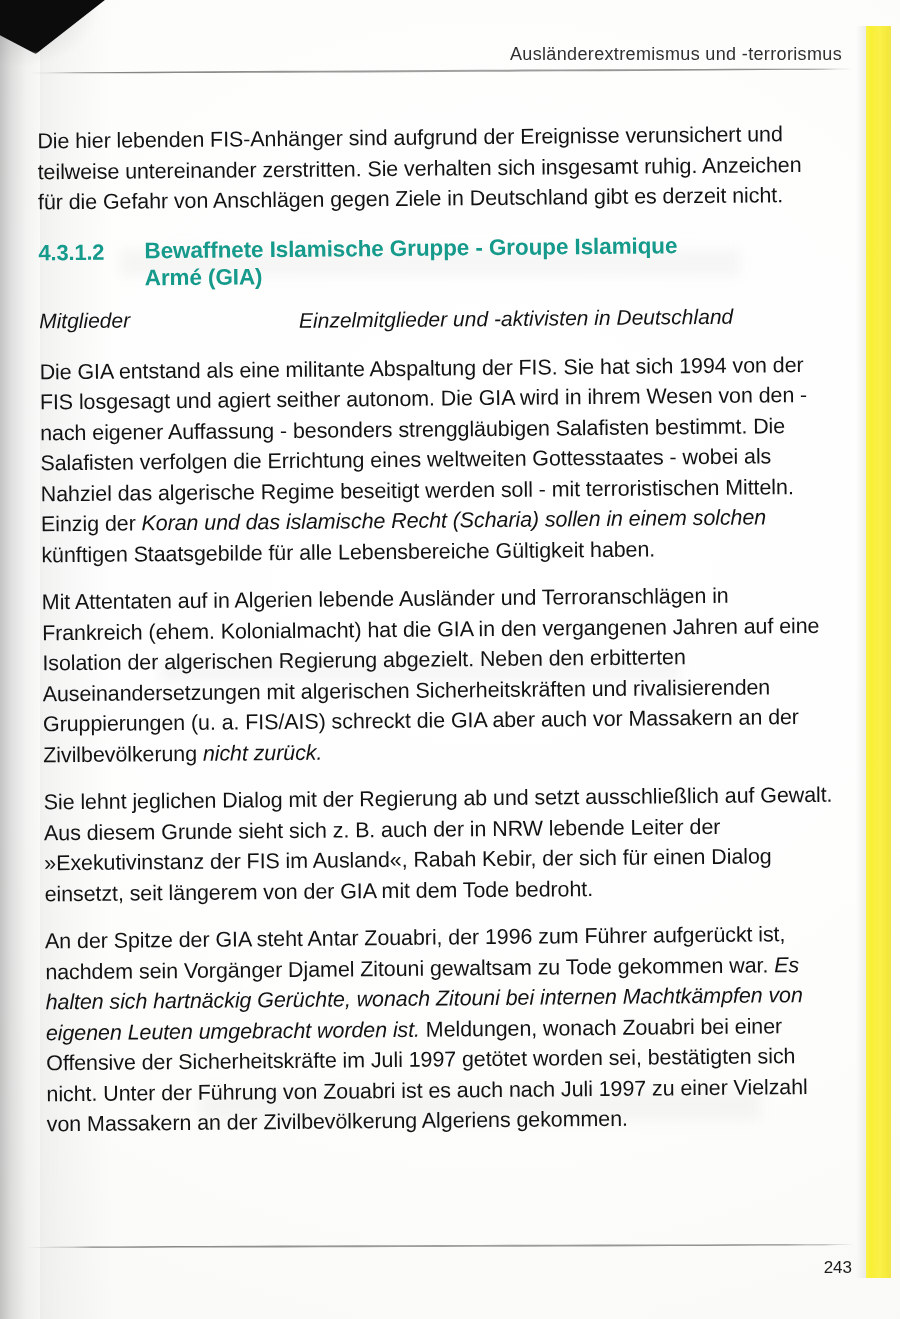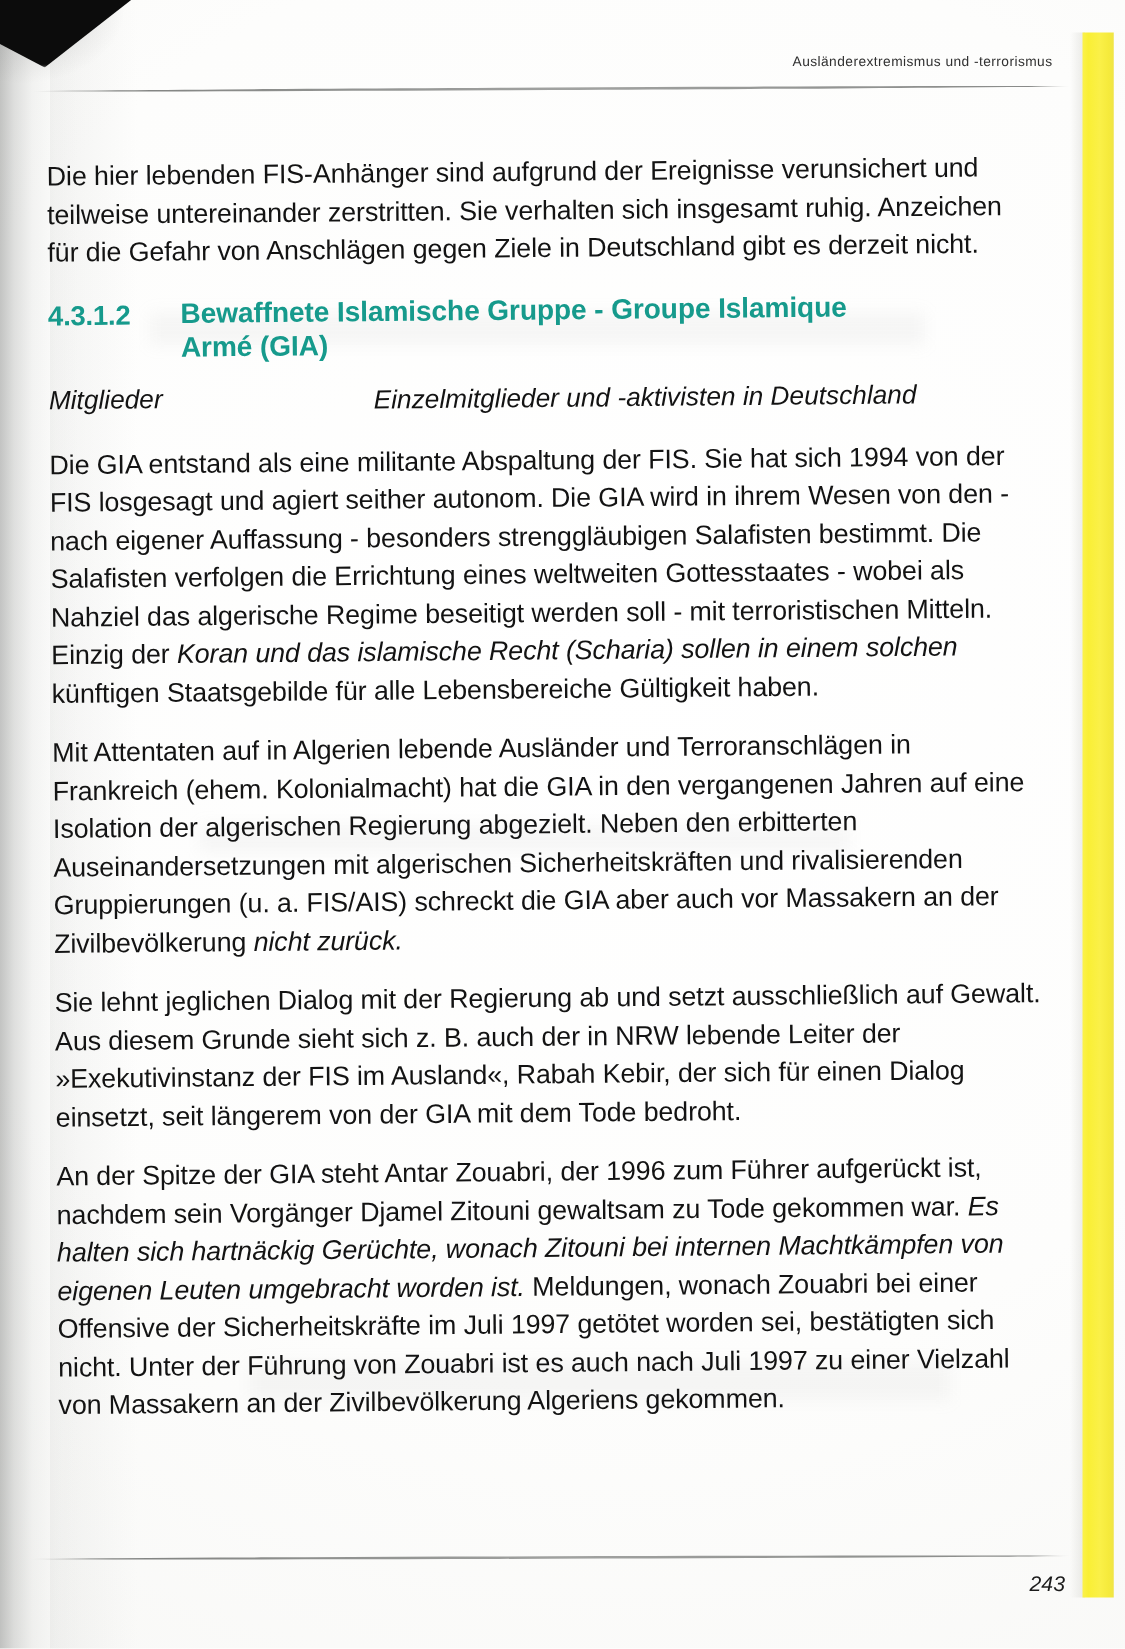--- a/index.html
+++ b/index.html
@@ -117,21 +117,21 @@
   }
 
   
 
   .running-head {
     position: absolute;
     left: 0;
     top: 44px;
     width: 842px;
     text-align: right;
-    font-size: 11px;
+    font-size: 18px;
     letter-spacing: 0.35px;
     color: #303030;
     white-space: nowrap;
   }
 
   
   .rule {
     position: absolute;
     height: 2px;
     background: linear-gradient(to right,
@@ -157,21 +157,20 @@
   }
 
   .folio {
     position: absolute;
     left: 0;
     top: 1258px;
     width: 852px;
     text-align: right;
     font-size: 17px;
     color: #1c1c1c;
-    font-style: italic;
   }
 
   
 
   .content {
     position: absolute;
     left: 36px;
     top: 126px;
     width: 812px;
   }

